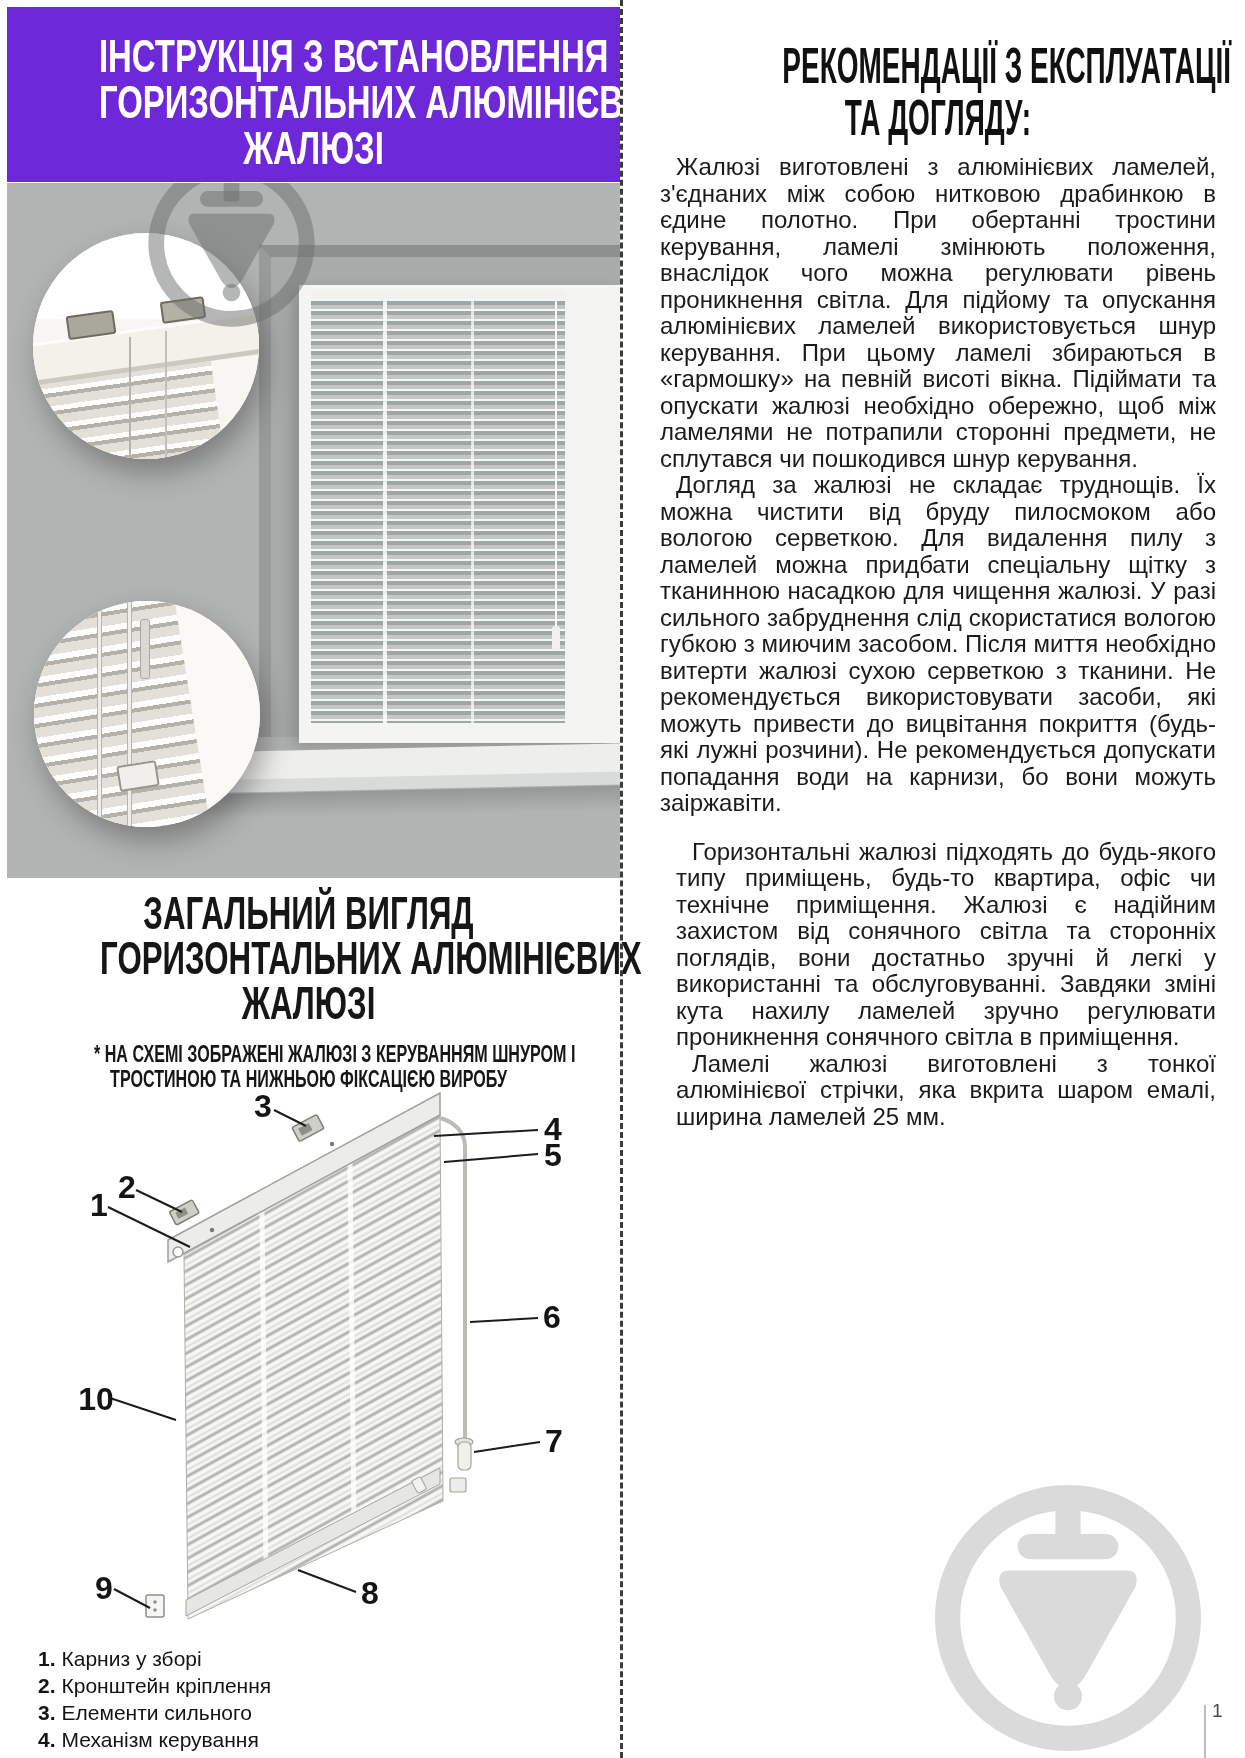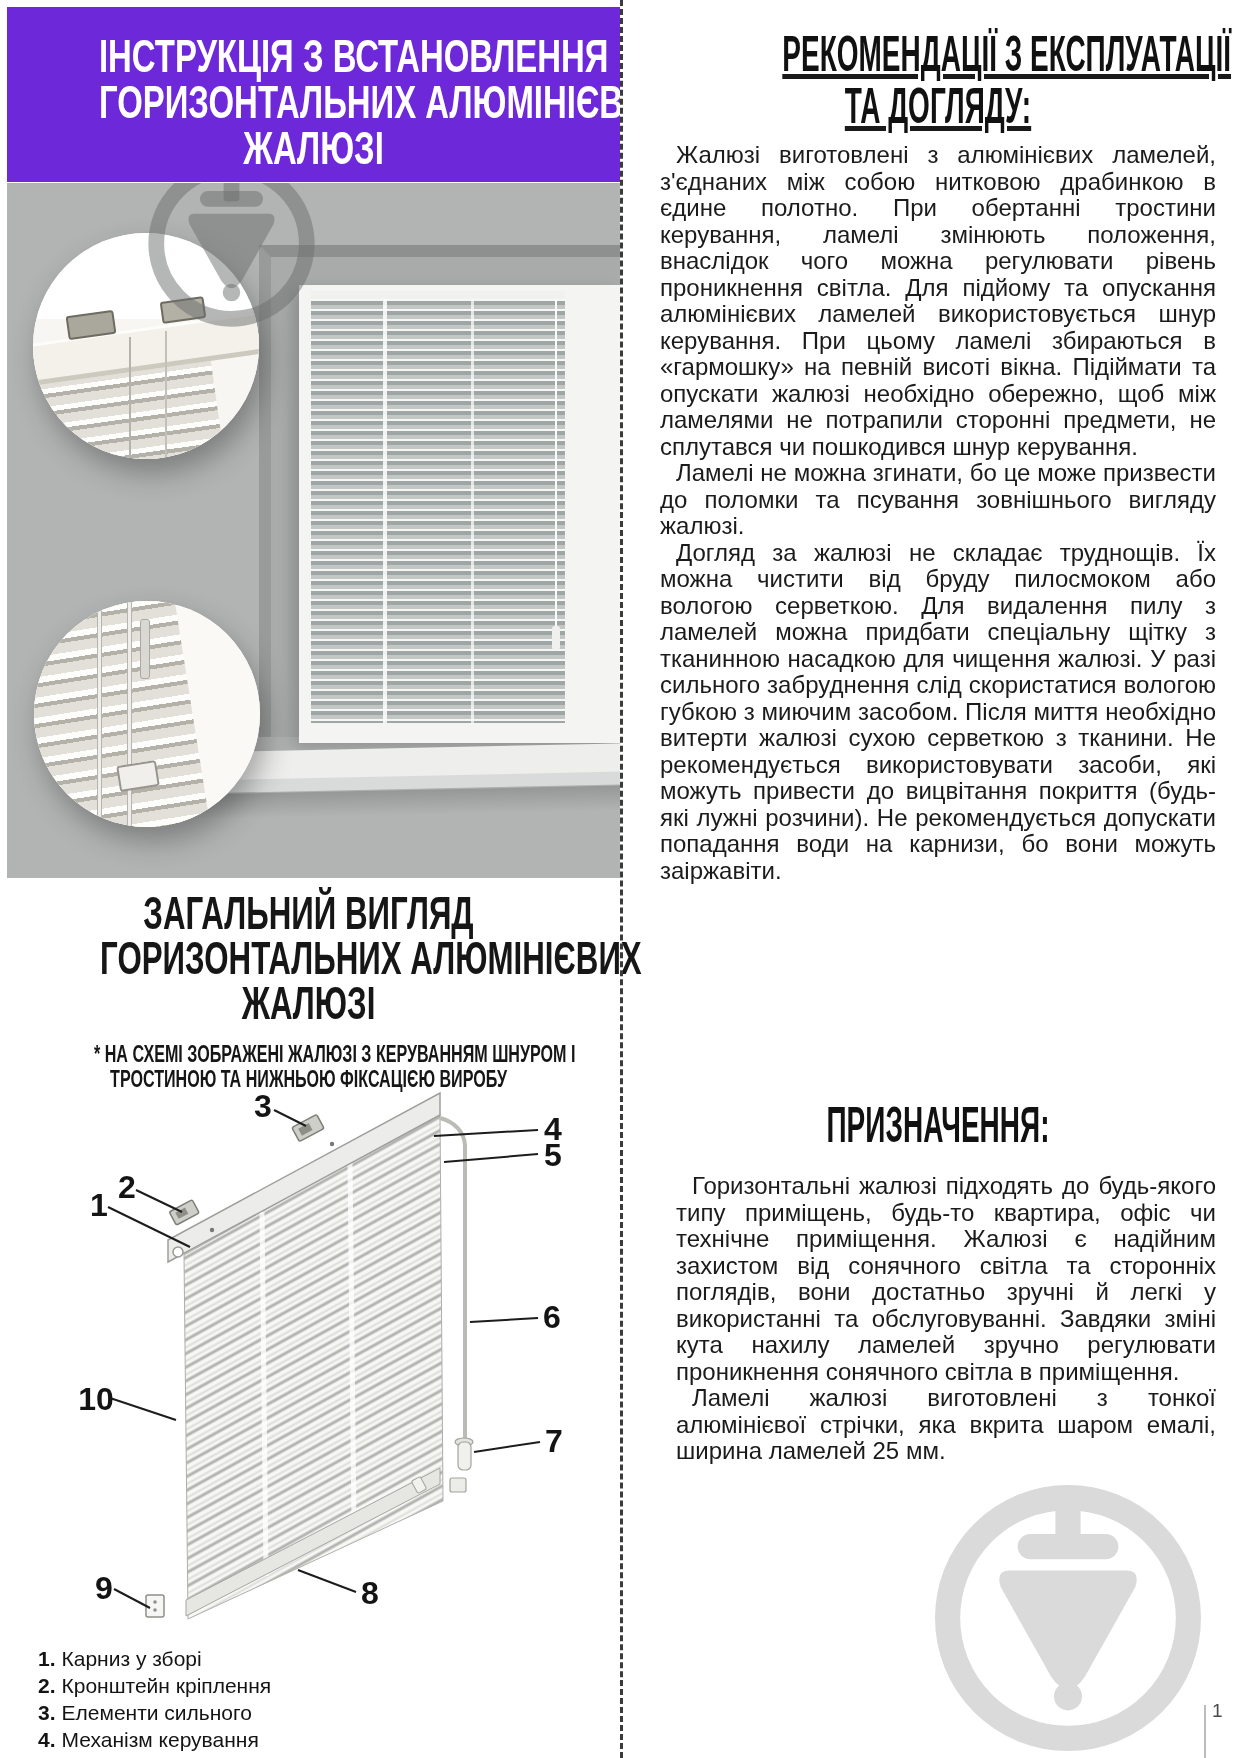--- a/index.html
+++ b/index.html
@@ -79,21 +79,21 @@
   .dg-num { font-weight:700; font-size:32px; fill:#141414; }
   .dg-lead { stroke:#1c1c1c; stroke-width:2; }
 
   .legend { left:38px; top:1645px; width:582px; font-size:21px; line-height:27px; color:#141414; z-index:2; }
   .legend-col { display:inline-block; vertical-align:top; }
   .legend-col.c-1 { width:268px; }
   .legend-num { font-weight:700; margin-right:6px; }
 
   
   .right-col { left:660px; top:0; width:556px; z-index:2; }
-  .care-title-wrap { padding-top:28px;text-decoration:underline; }
+  .care-title-wrap { padding-top:40px; }
   .title-line { color:#111111; font-size:50px; line-height:52px; transform:scaleX(.56); font-weight:700; white-space:nowrap; text-align:center; }
   .body-text { margin-top:10px; font-size:24px; line-height:26.5px; text-align:justify; color:#1b1b1b; }
   .body-text p { margin:0; text-indent:16px; }
   .purpose-title-wrap { margin-top:215px; }
   .purpose-body { margin-top:22px;margin-left:16px; }
 
   
   .pagenum-line { left:1204px; top:1705px; height:53px; width:0; border-left:2px solid #bcbcbc; z-index:2; }
   .pagenum { left:1212px; top:1700px; font-size:19px; color:#4a4a4a; z-index:2; }
 </style>
@@ -240,27 +240,23 @@
   
 </div>
 
 <div class="abs right-col">
   <div class="care-title-wrap">
     <div class="title-line">РЕКОМЕНДАЦІЇ З ЕКСПЛУАТАЦІЇ</div>
     <div class="title-line">ТА ДОГЛЯДУ:</div>
   </div>
   <div class="body-text">
     <p>Жалюзі виготовлені з алюмінієвих ламелей, з'єднаних між собою нитковою драбинкою в єдине полотно. При обертанні тростини керування, ламелі змінюють положення, внаслідок чого можна регулювати рівень проникнення світла. Для підйому та опускання алюмінієвих ламелей використовується шнур керування. При цьому ламелі збираються в «гармошку» на певній висоті вікна. Підіймати та опускати жалюзі необхідно обережно, щоб між ламелями не потрапили сторонні предмети, не сплутався чи пошкодився шнур керування.</p>
-    <p>Ламелі не можна згинати, бо це може призвести до поломки та псування зовнішнього вигляду жалюзі.</p>
     <p>Догляд за жалюзі не складає труднощів. Їх можна чистити від бруду пилосмоком або вологою серветкою. Для видалення пилу з ламелей можна придбати спеціальну щітку з тканинною насадкою для чищення жалюзі. У разі сильного забруднення слід скористатися вологою губкою з миючим засобом. Після миття необхідно витерти жалюзі сухою серветкою з тканини. Не рекомендується використовувати засоби, які можуть привести до вицвітання покриття (будь-які лужні розчини). Не рекомендується допускати попадання води на карнизи, бо вони можуть заіржавіти.</p>
   </div>
 
-  <div class="purpose-title-wrap">
-    <div class="title-line">ПРИЗНАЧЕННЯ:</div>
-  </div>
   <div class="body-text purpose-body">
     <p>Горизонтальні жалюзі підходять до будь-якого типу приміщень, будь-то квартира, офіс чи технічне приміщення. Жалюзі є надійним захистом від сонячного світла та сторонніх поглядів, вони достатньо зручні й легкі у використанні та обслуговуванні. Завдяки зміні кута нахилу ламелей зручно регулювати проникнення сонячного світла в приміщення.</p>
     <p>Ламелі жалюзі виготовлені з тонкої алюмінієвої стрічки, яка вкрита шаром емалі, ширина ламелей 25 мм.</p>
   </div>
 </div>
 
 <div class="abs pagenum-line"></div>
 <div class="abs pagenum">1</div>
 
 </body></html>

